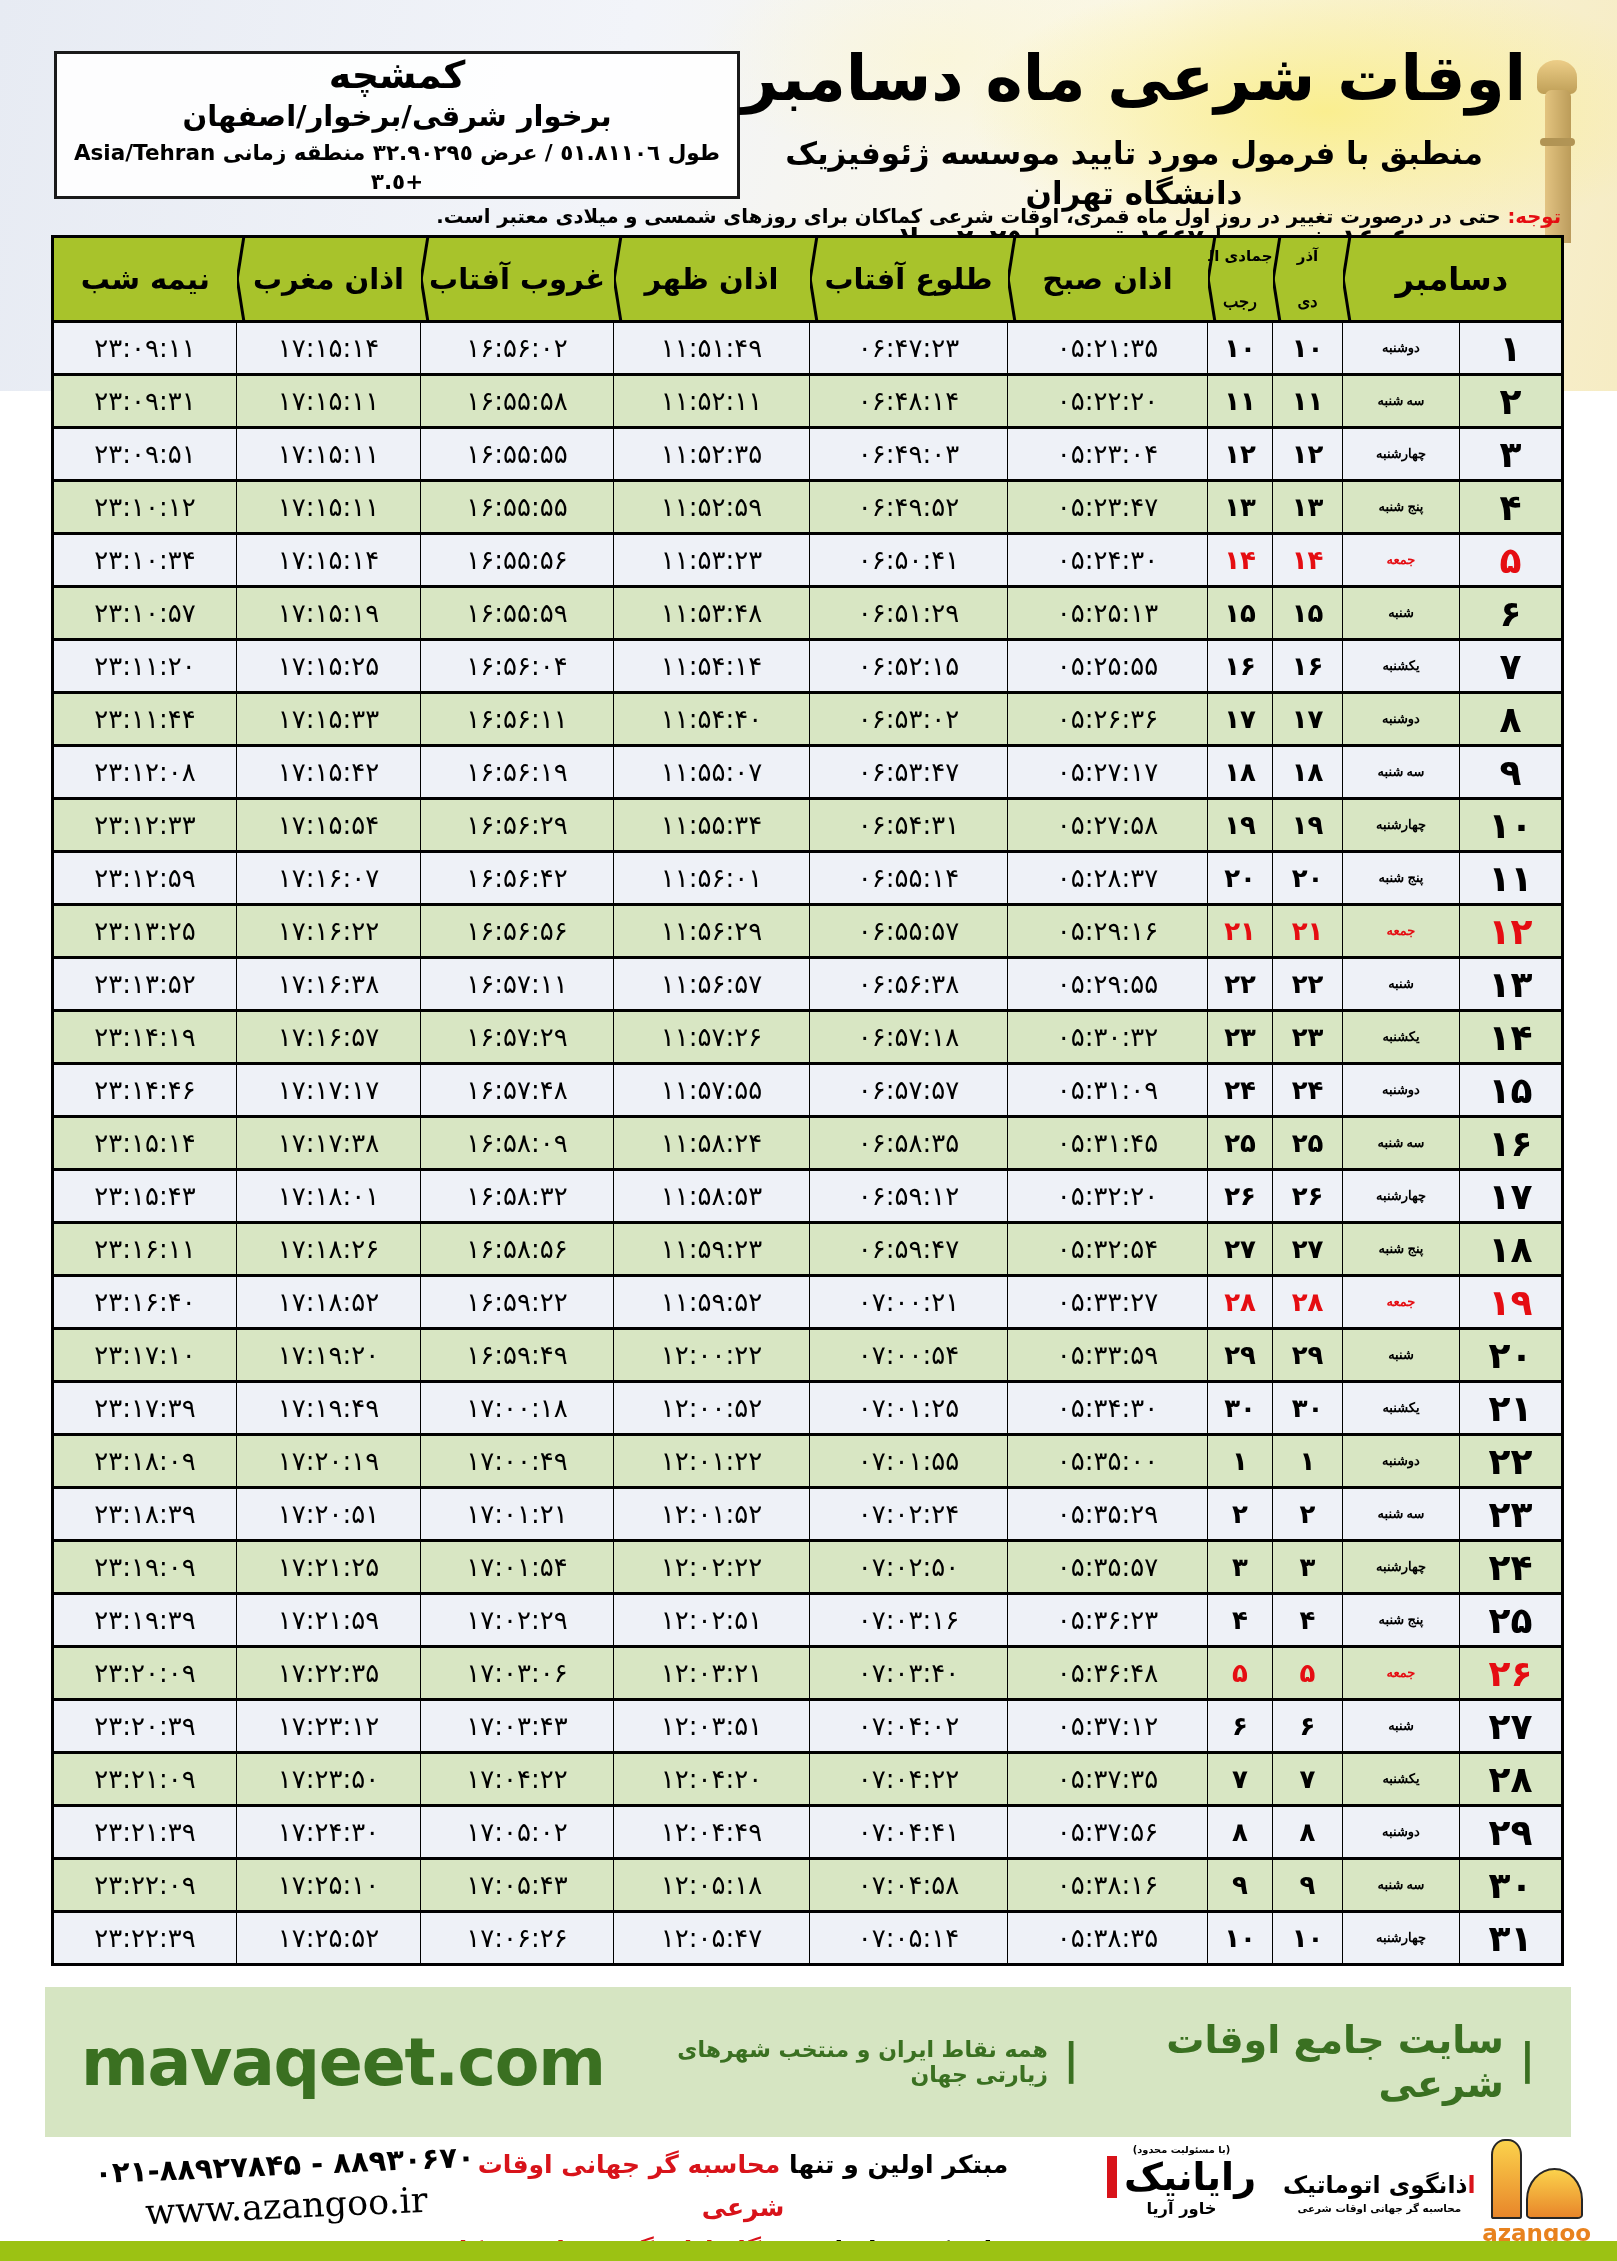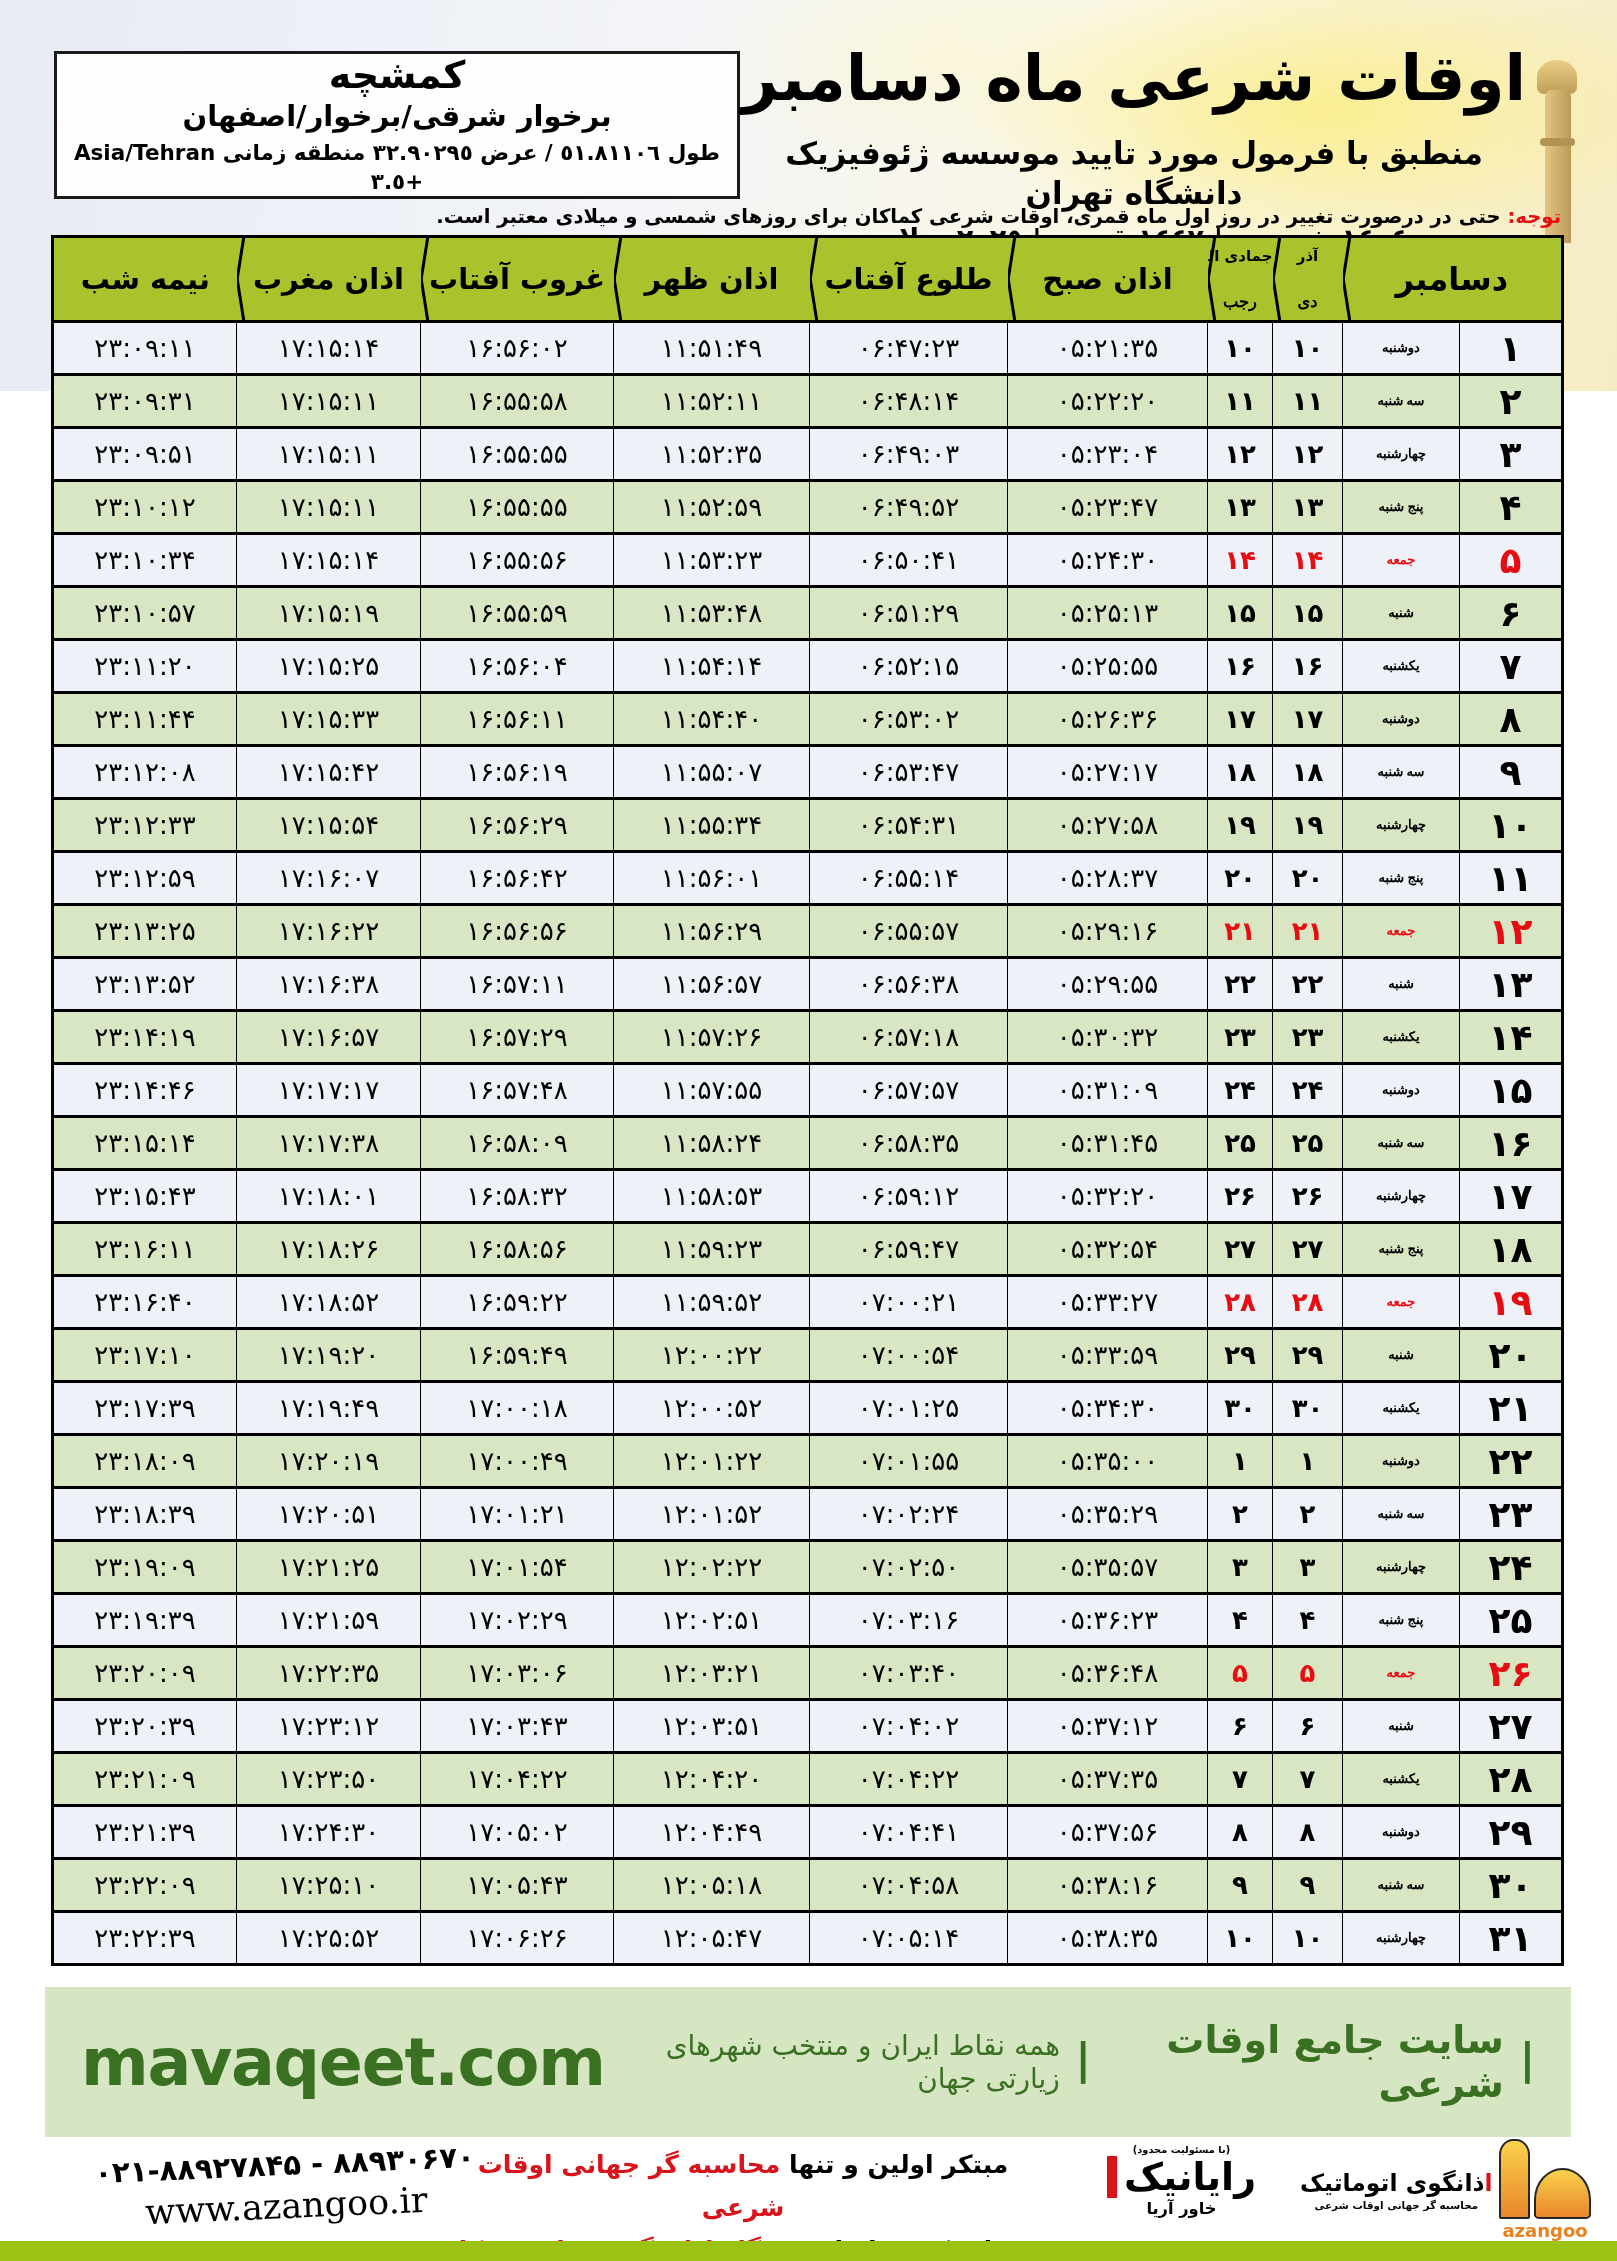--- a/index.html
+++ b/index.html
@@ -62,21 +62,21 @@
   tr.friday .c-day,tr.friday .c-wd,tr.friday .c-sol,tr.friday .c-lun{color:#e50d12;}
 
   
   .strip{position:absolute;left:46px;right:46px;top:1987px;height:150px;background:#d6e5c2;z-index:2;
          display:flex;align-items:center;justify-content:space-between;padding:0 36px;box-sizing:border-box;
          color:#3a7021;}
   .strip-right{display:flex;align-items:center;gap:15.7px;}
   .strip-brand{font-size:73px;font-weight:bold;line-height:73px;}
   .strip-sep{font-size:42px;font-weight:bold;position:relative;top:-2.6px;}
   .strip-tag1{font-size:38px;font-weight:bold;text-align:right;}
-  .strip-tag2{font-size:28px;font-weight:normal;}
+  .strip-tag2{font-size:22px;font-weight:bold;}
   .strip-url{direction:ltr;font-size:65px;font-weight:bold;letter-spacing:-1.3px;}
 
   
   .footer{position:absolute;left:0;right:0;top:2139px;height:103px;z-index:2;}
   .phone-block{position:absolute;left:91px;top:6.5px;width:391px;text-align:center;transform:rotate(-2.5deg);}
   .phone{font-size:29px;font-weight:bold;direction:ltr;line-height:39px;}
   .web{font-size:35px;font-family:"DejaVu Serif",serif;line-height:42px;}
   .mid-block{position:absolute;right:574px;top:3.9px;width:600px;text-align:center;font-size:25px;font-weight:bold;line-height:43px;}
   .red-txt{color:#d8131a;}
   .rayanik{position:absolute;right:328px;top:5.2px;width:215px;text-align:center;}
@@ -85,21 +85,21 @@
   .ray-bar{display:inline-block;width:10.4px;height:42px;background:#d8131a;}
   .ray-name{font-size:38px;font-weight:bold;}
   .ray-sub{font-size:16.3px;font-weight:bold;}
   .az-logo{position:absolute;right:26px;top:0;display:flex;align-items:center;gap:6.5px;}
   .az-shapecol{display:flex;flex-direction:column;align-items:center;}
   .az-shapes{display:flex;align-items:flex-end;gap:3.9px;}
   .az-dome{width:53px;height:47px;border:2px solid #262626;border-radius:50% 50% 10% 10% / 62% 62% 8% 8%;
            background:linear-gradient(180deg,#fbd24c,#e8862a);}
   .az-tower{width:27px;height:76px;border:2px solid #262626;border-radius:45% 45% 2.6px 2.6px / 20% 20% 2.6px 2.6px;
            background:linear-gradient(180deg,#fbd24c,#e8862a);}
-  .az-en{color:#e8821e;font-weight:bold;font-size:18px;margin-top:1.3px;direction:ltr;}
+  .az-en{color:#e8821e;font-weight:bold;font-size:23px;margin-top:1.3px;direction:ltr;}
   .az-textcol{text-align:center;}
   .az-fa{font-size:23.5px;font-weight:bold;white-space:nowrap;}
   .az-sub{font-size:10.4px;font-weight:bold;margin-top:2.6px;white-space:nowrap;}
 
   .bottom-bar{position:absolute;left:0;right:0;bottom:0;height:20px;background:#9cc213;z-index:2;}
 </style>
 </head>
 <body>
 
 <div class="page">

